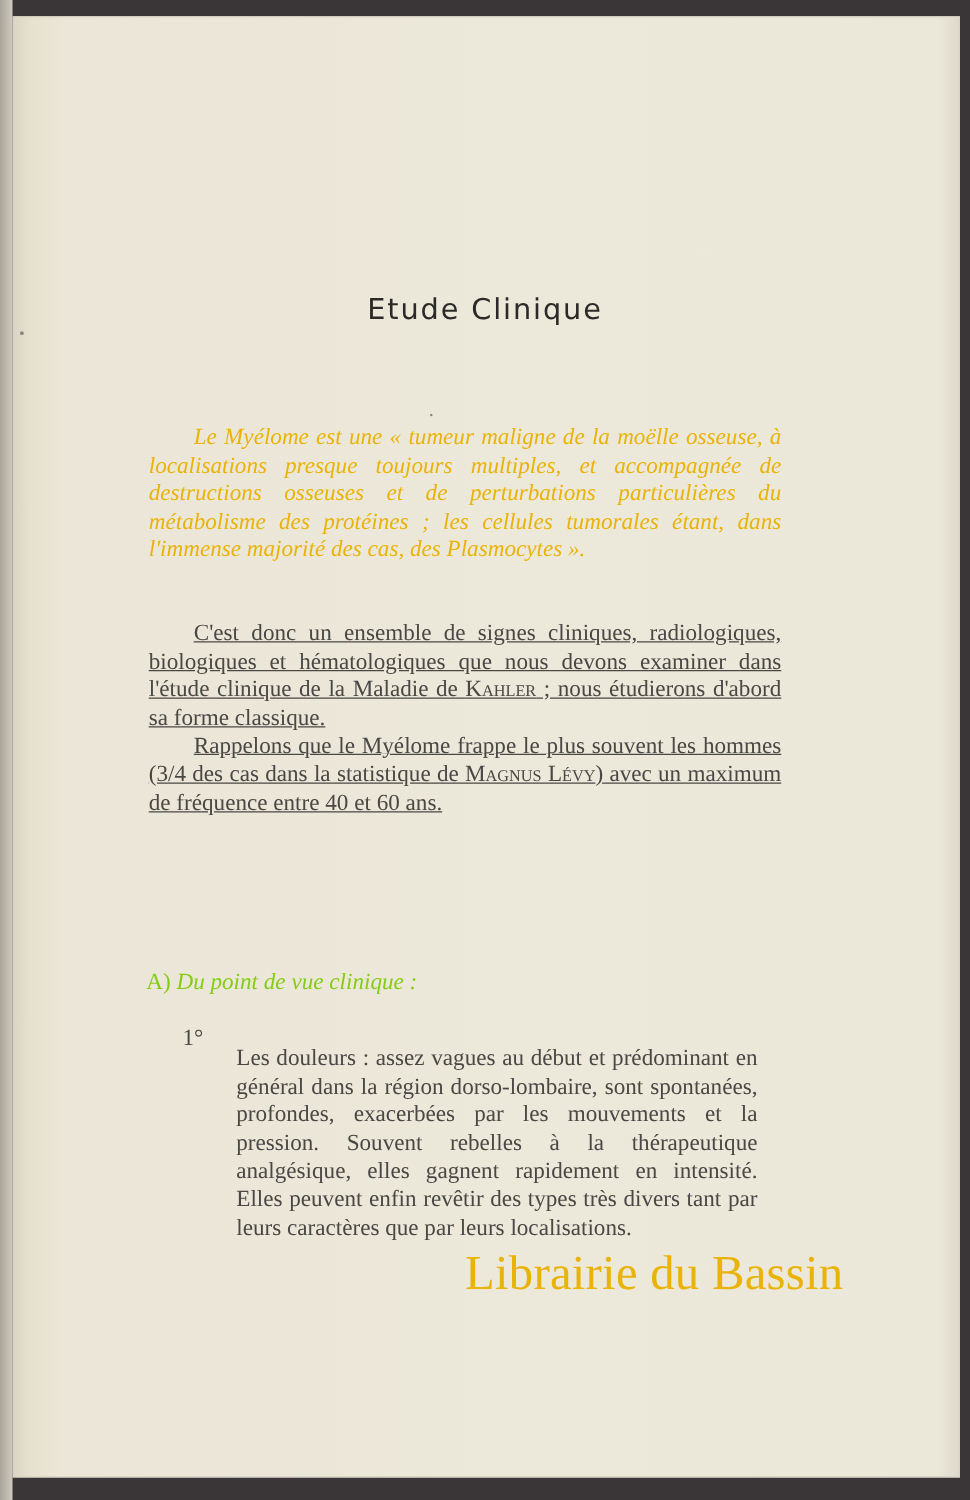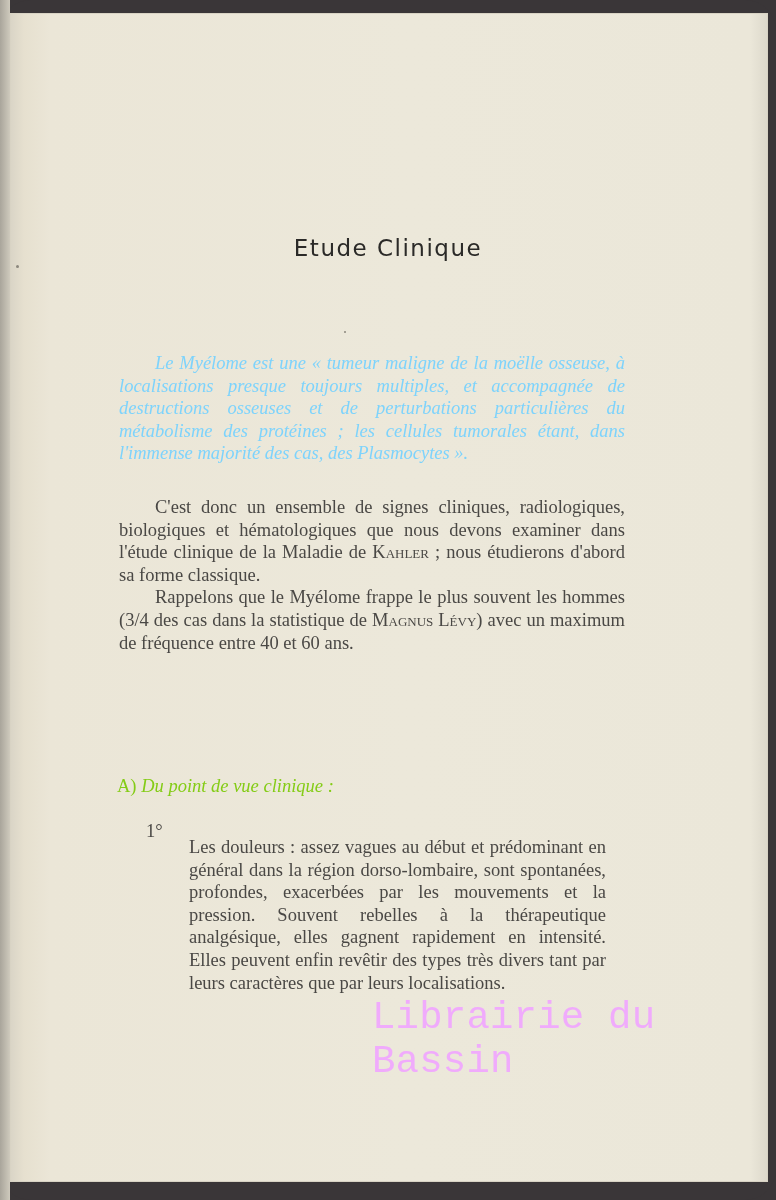--- a/index.html
+++ b/index.html
@@ -51,22 +51,22 @@
       font-size: 18.5px;
       line-height: 22.6px;
       text-align: justify;
     }
     .block {
       position: absolute;
       left: 119px;
       width: 506px;
     }
     .para { margin: 0; text-indent: 36px; }
-    .intro { top: 352px; font-style: italic; color: #7dd3fc; }
-    .main { top: 496px; }
+    .intro { top: 339px; font-style: italic; color: #eab308; }
+    .main { top: 496px; text-decoration: underline; }
     .section-heading {
       position: absolute;
       top: 776px;
       left: 117px;
       font-family: "Liberation Serif", serif;
       font-size: 18.5px;
       color: #84cc16;
     }
     .section-heading .it { font-style: italic; }
     .item {
@@ -83,23 +83,23 @@
     .item .item-text {
       margin: 16px;
       padding-left: 27px;
       text-indent: 0;
     }
     .sc { font-variant: small-caps; }
     .watermark {
       position: absolute;
       top: 996px;
       left: 372px;
-      font-family: Liberation Mono, monospace;
+      font-family: Liberation Serif, serif;
       font-size: 39px;
-      color: #f0abfc;
+      color: #eab308;
       letter-spacing: 0.2px;
     }
     .speck {
       position: absolute;
       width: 3px;
       height: 3px;
       border-radius: 50%;
       background: #8b877d;
     }
   </style>

